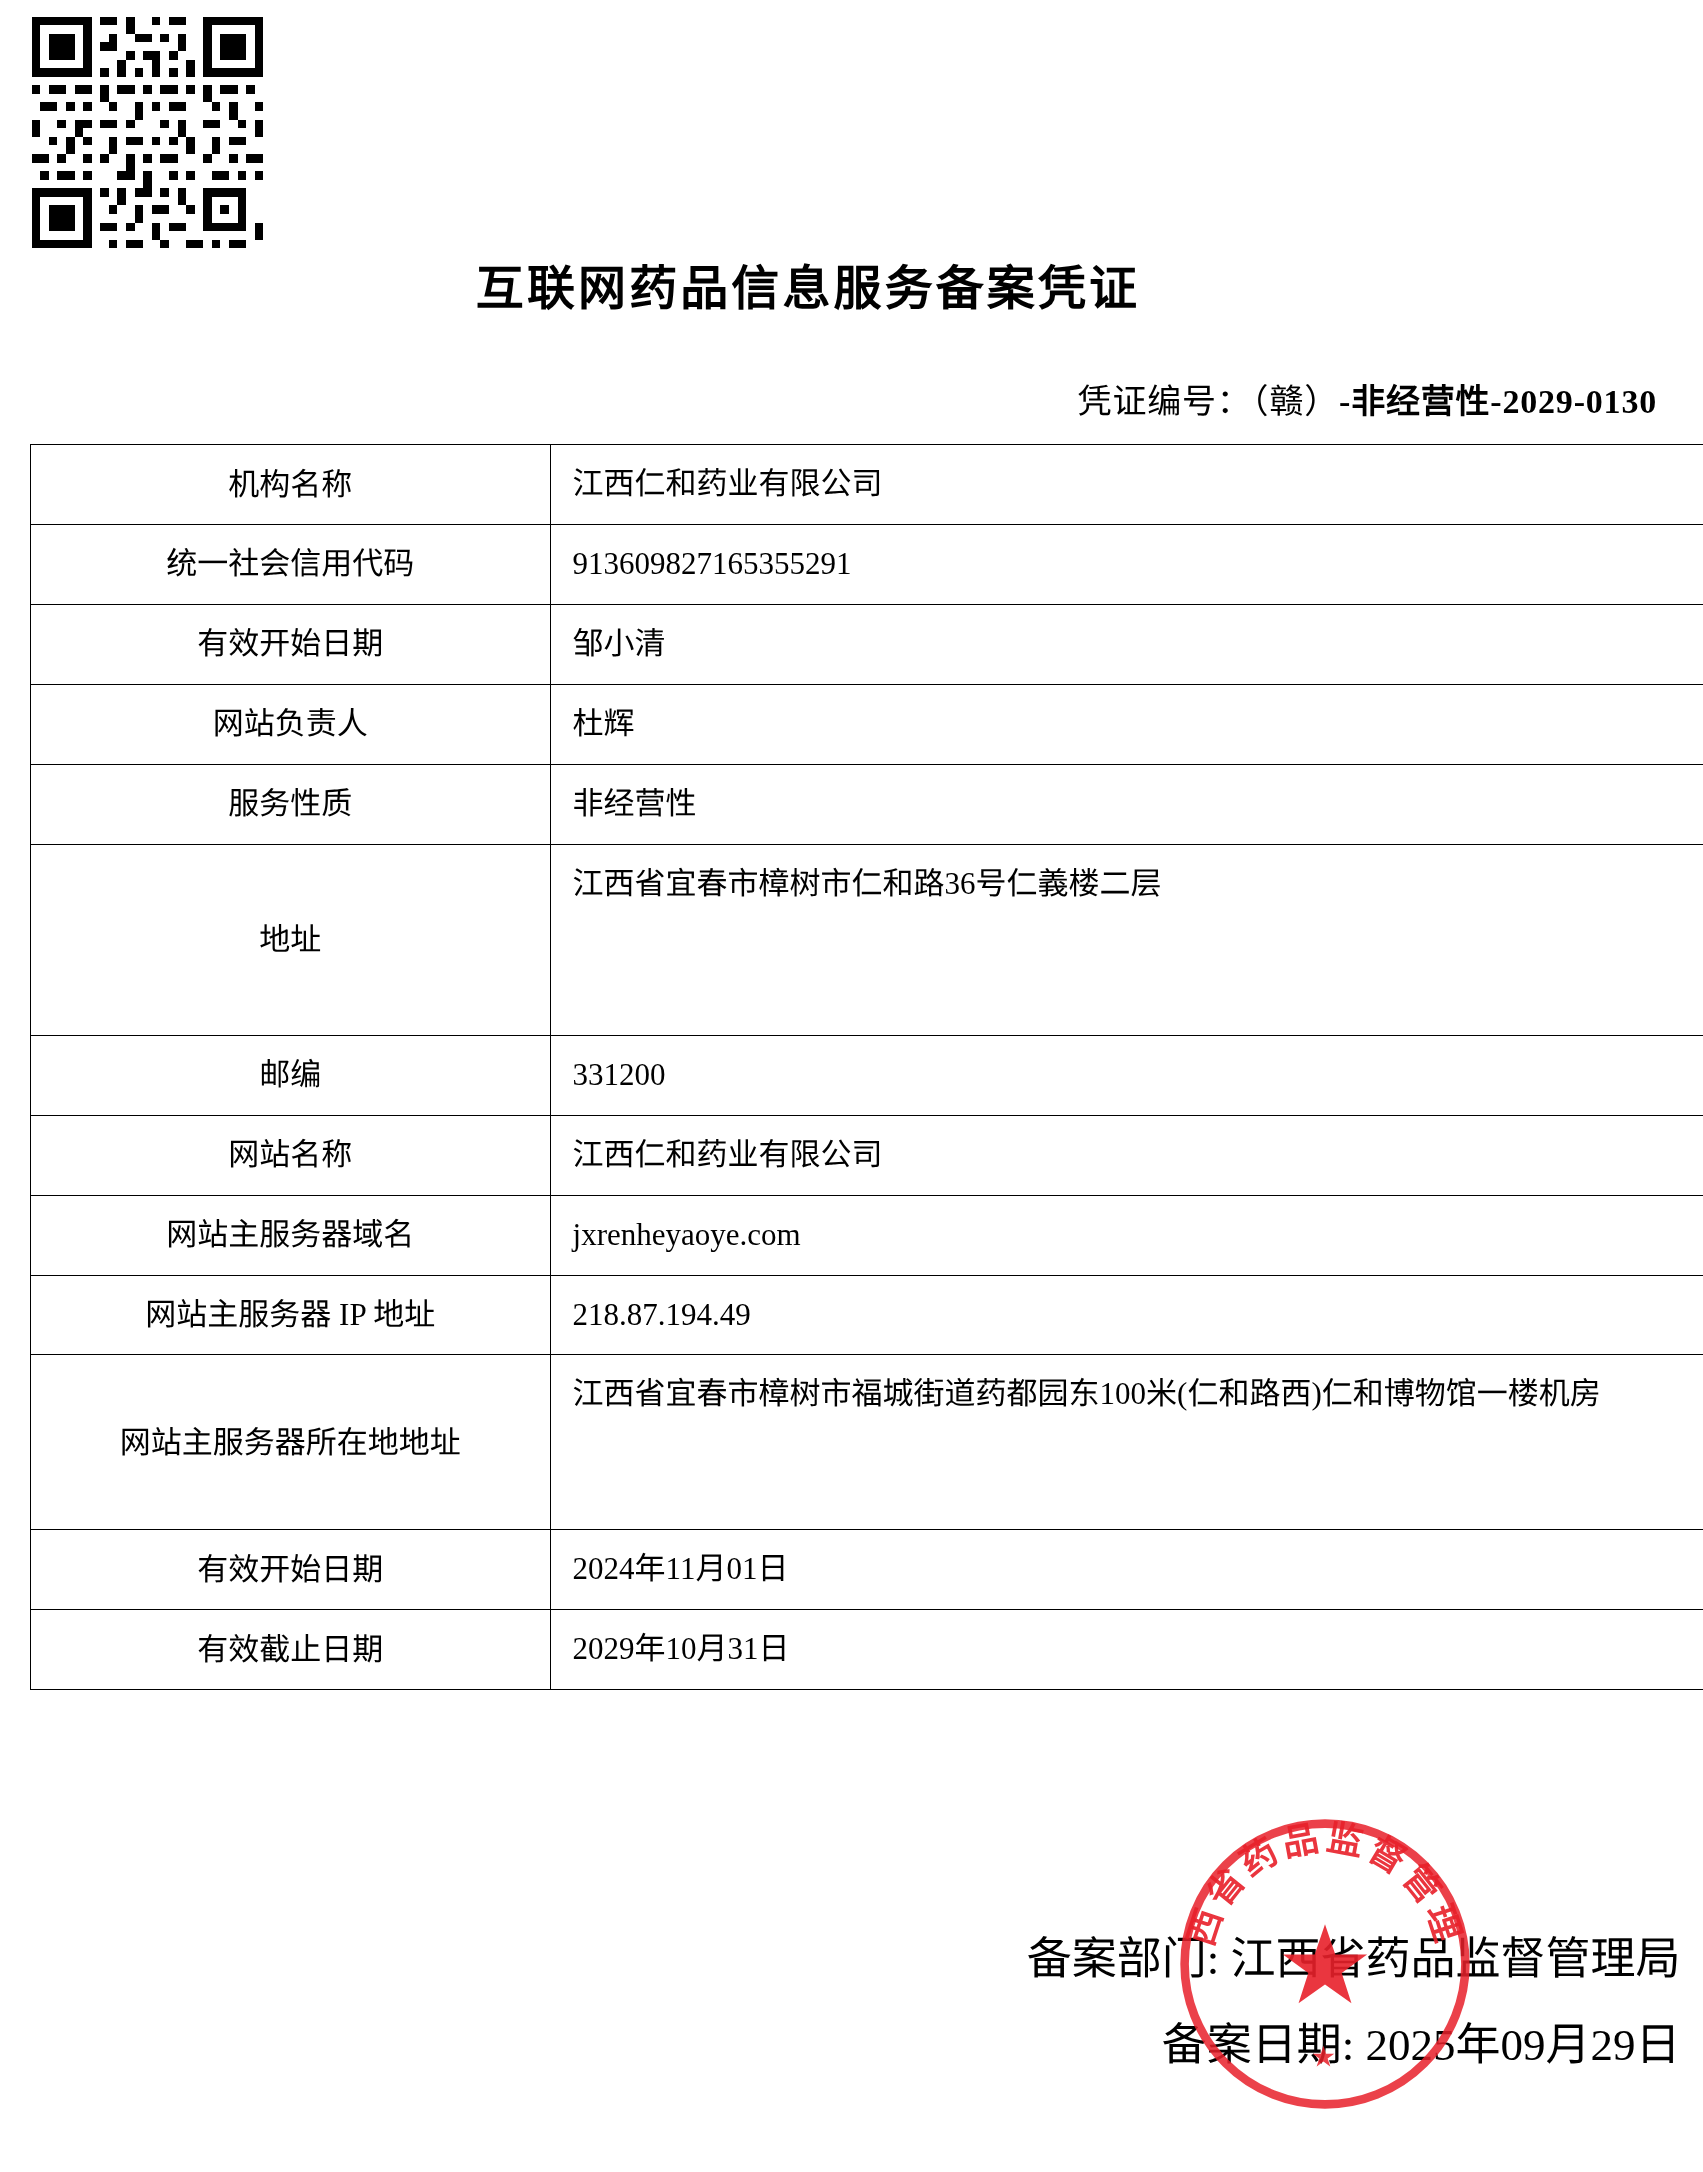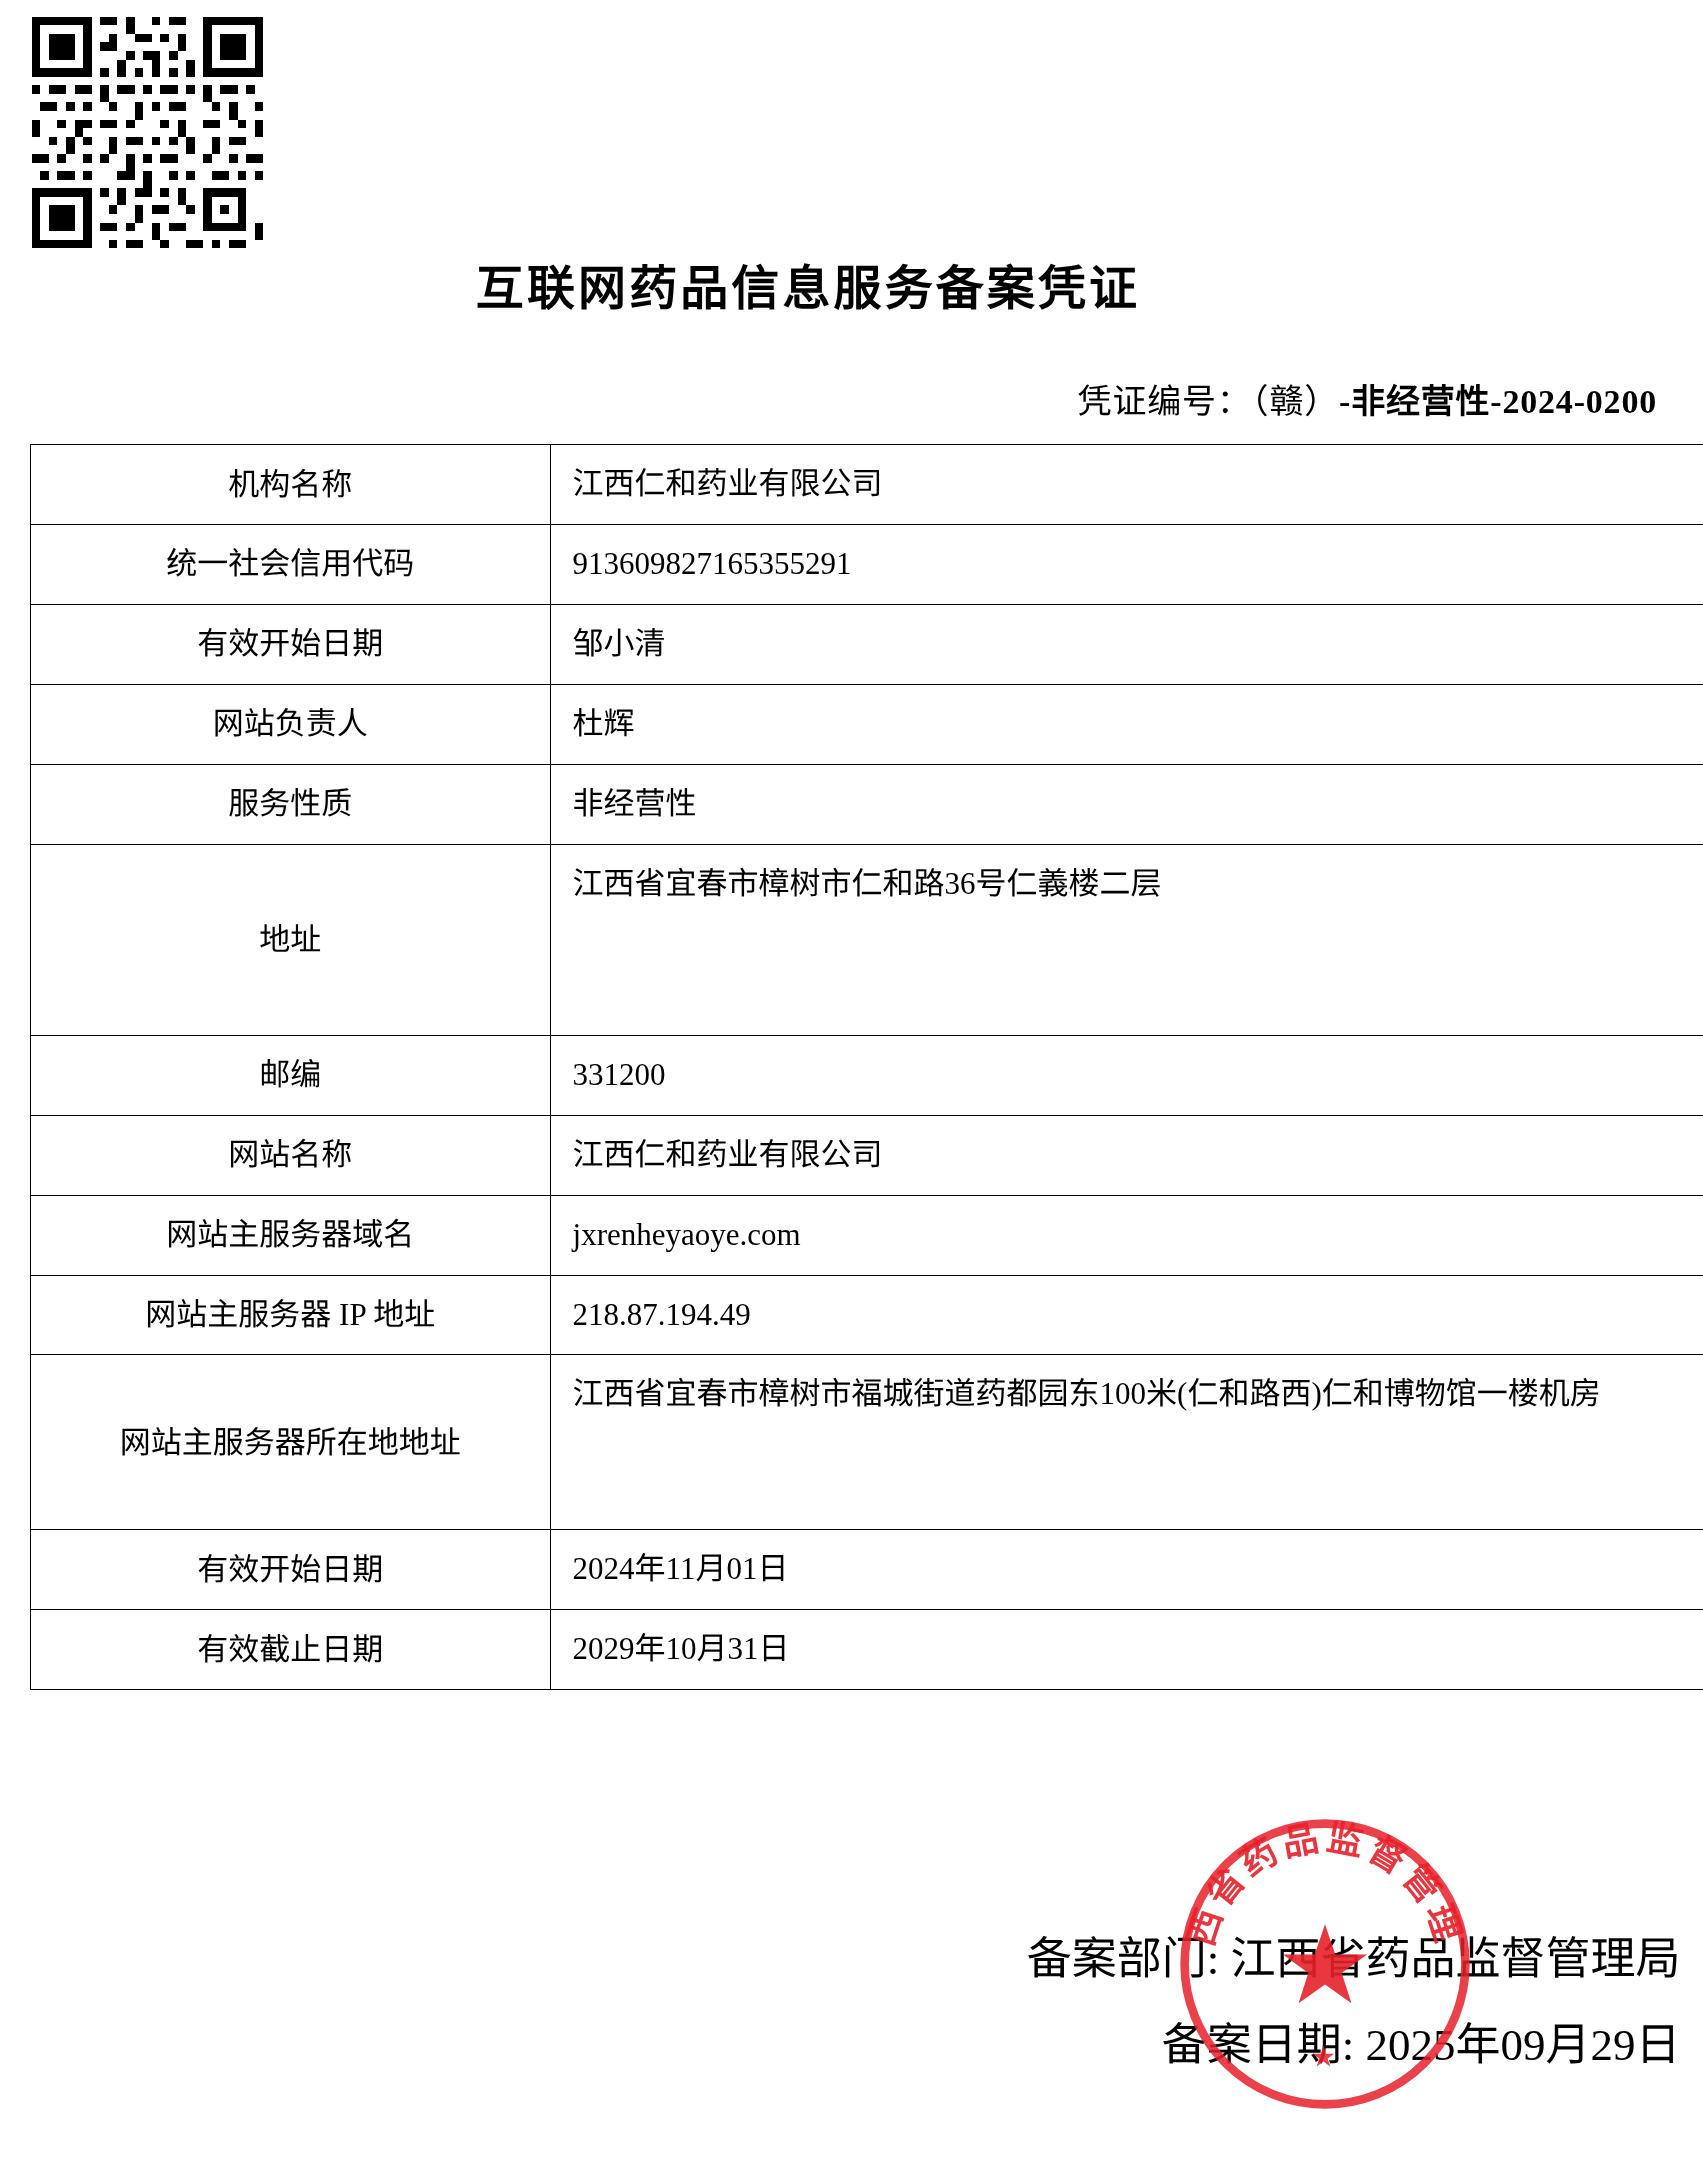--- a/index.html
+++ b/index.html
@@ -242,21 +242,21 @@
       <rect x="16" y="27" width="1" height="1"></rect>
         <rect x="19" y="27" width="2" height="1"></rect>
       <rect x="22" y="27" width="1" height="1"></rect>
         <rect x="24" y="27" width="2" height="1"></rect>
     </g>
   </svg>
 </div>
 
 <div id="doc-title">互联网药品信息服务备案凭证</div>
 
-<div id="cert-number"><span>凭证编号：（赣）</span><span class="bold">-非经营性-</span><span class="bold">2024-0200</span></div>
+<div id="cert-number"><span>凭证编号：（赣）</span><span class="bold">-非经营性-</span><span class="bold">2029-0130</span></div>
 
 <table id="info-table">
   <tbody>
     <tr>
       <td class="label">机构名称</td>
       <td class="value">江西仁和药业有限公司</td>
     </tr>
     <tr>
       <td class="label">统一社会信用代码</td>
       <td class="value bold">913609827165355291</td>

